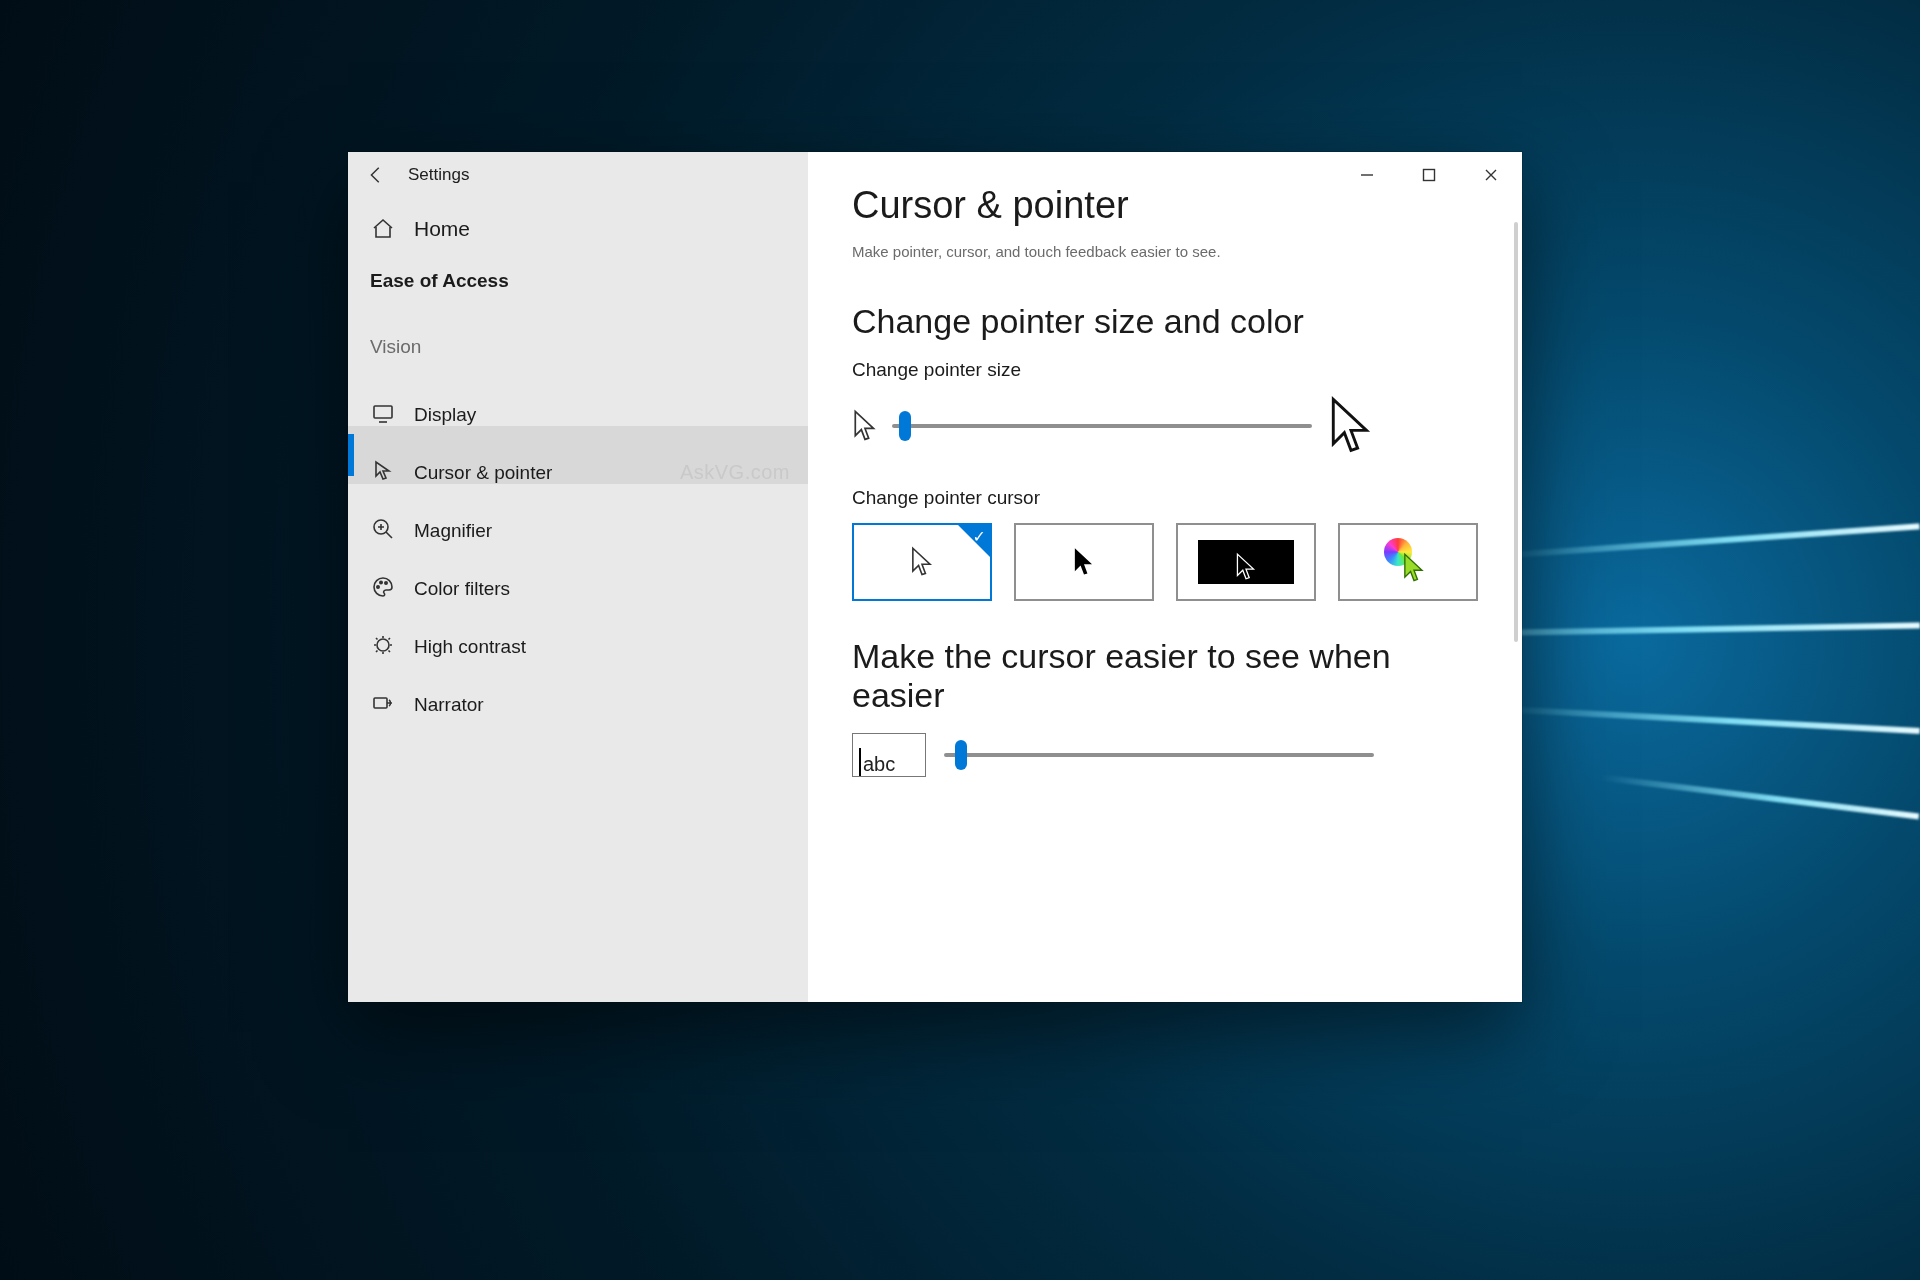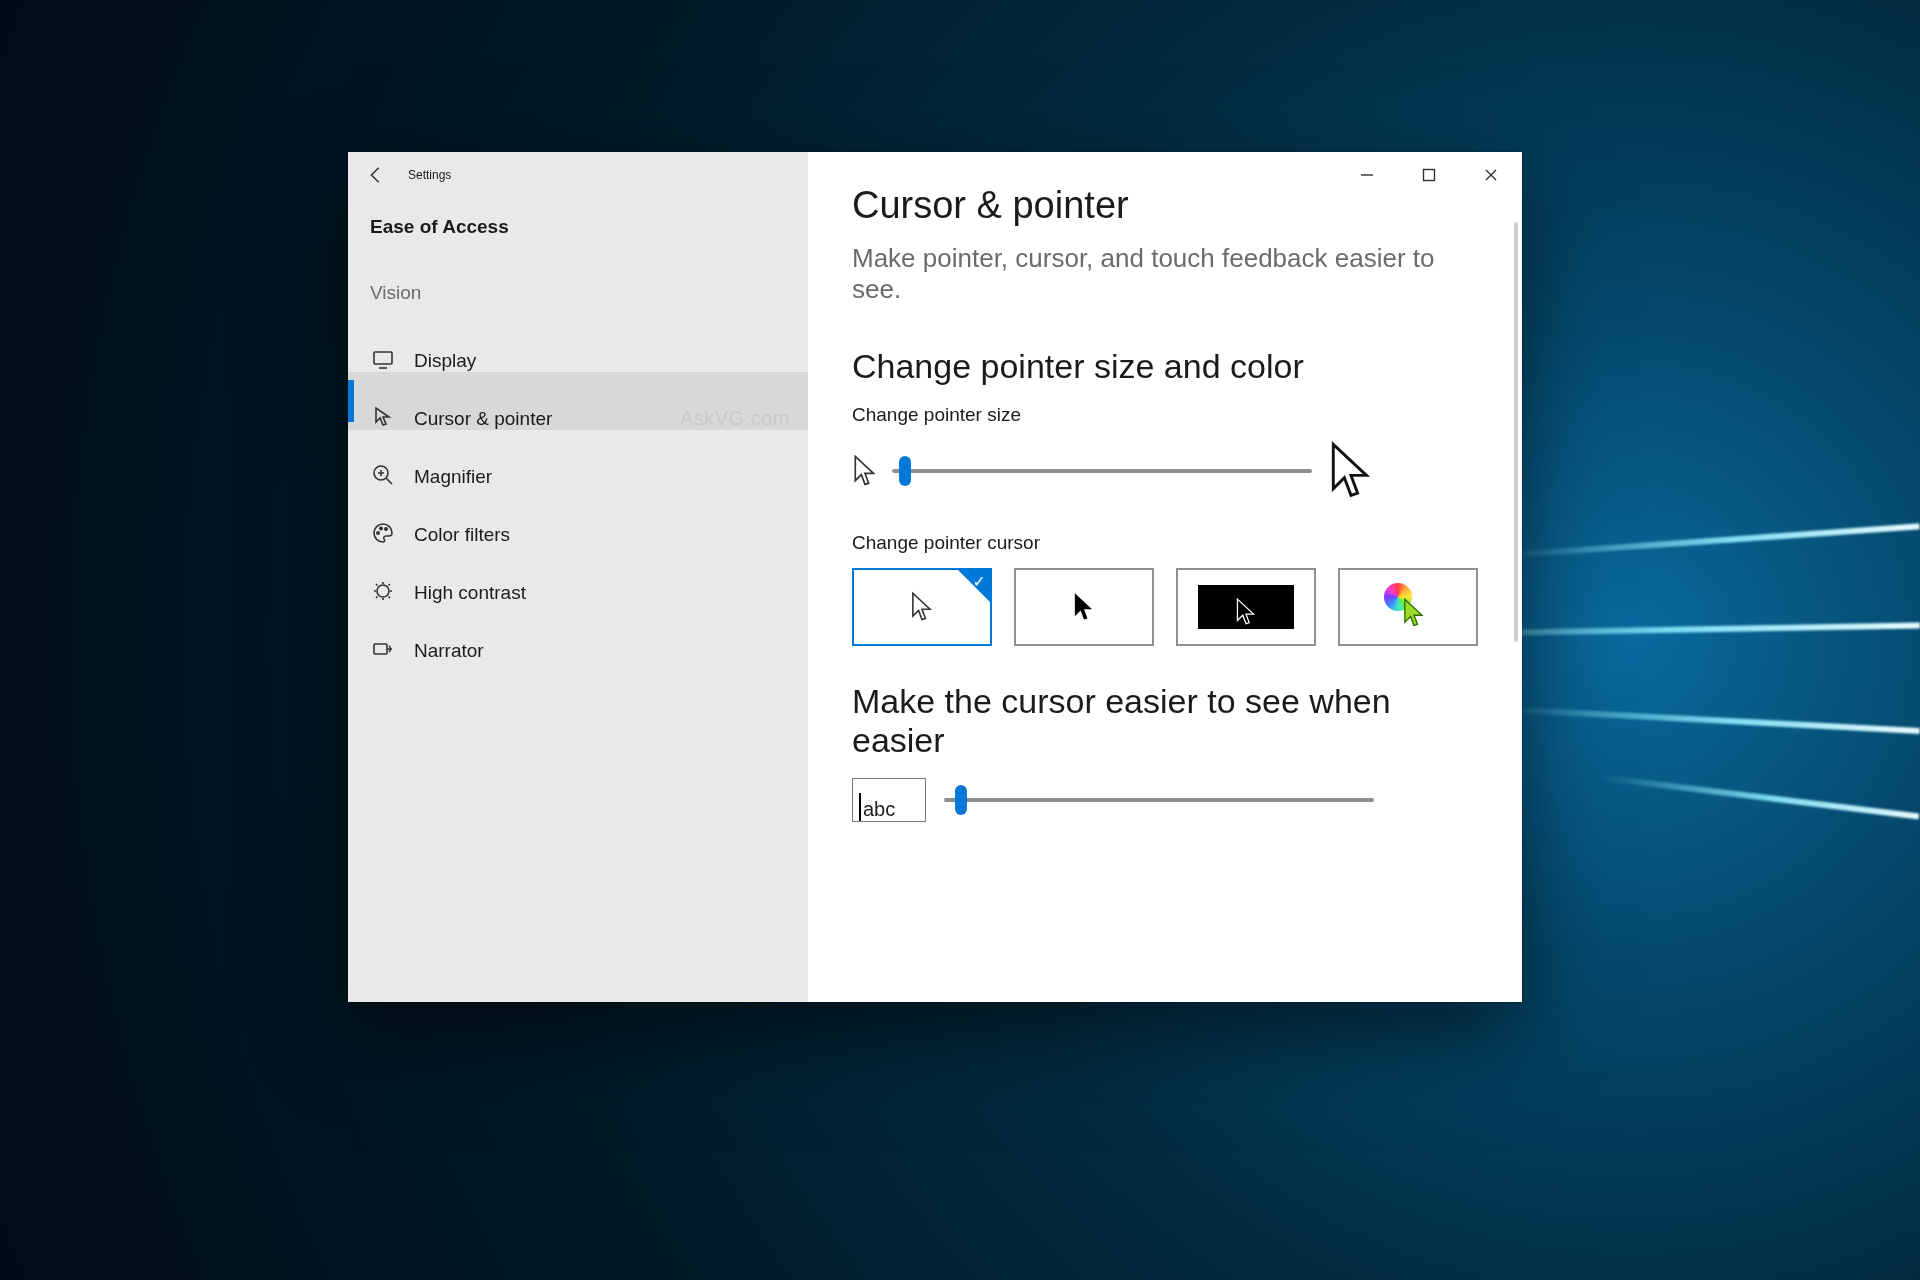--- a/index.html
+++ b/index.html
@@ -22,21 +22,21 @@
     background:#ffffff; box-shadow:0 30px 80px rgba(0,0,0,.55), 0 0 0 1px rgba(0,0,0,.12);
     display:flex; overflow:hidden;
   }
   .sidebar { width:478px; background:#e9e9e9; display:flex; flex-direction:column; }
   .content { flex:1; background:#ffffff; position:relative; }
 
   
   .titlebar { height:46px; display:flex; align-items:center; }
   .titlebar-left { display:flex; align-items:center; gap:18px; padding-left:14px; }
   .back-btn { width:28px; height:28px; display:flex; align-items:center; justify-content:center; cursor:default; }
-  .app-title { font-size:12px; color:#202020; }
+  .app-title { font-size:17px; color:#202020; }
   .win-controls { position:absolute; right:0; top:0; height:46px; display:flex; }
   .win-btn { width:62px; height:46px; display:flex; align-items:center; justify-content:center; color:#333; }
   .win-btn svg { pointer-events:none; }
 
   
   .home-row { display:flex; align-items:center; gap:18px; padding:18px 22px 10px 22px; cursor:default; }
   .home-row .lbl { font-size:21px; color:#1b1b1b; }
 
   
   .search-wrap { padding:10px 22px 6px 22px; }
@@ -50,21 +50,21 @@
   .nav { display:flex; flex-direction:column; }
   .nav-item { display:flex; align-items:flex-end; gap:18px; height:58px; padding:0 22px; font-size:19px; color:#1b1b1b; cursor:default; position:relative; }
   .nav-item.selected { background:#d8d8d8; }
   .nav-item.selected::before { content:""; position:absolute; left:0; top:8px; bottom:8px; width:6px; background:#0078d7; }
   .nav-icon { width:26px; height:26px; display:flex; align-items:center; justify-content:center; color:#333; }
   .watermark { position:absolute; right:18px; color:#c9c9c9; font-size:20px; letter-spacing:.5px; pointer-events:none; }
 
   
   .content-inner { padding:32px 44px 0 44px; }
   h1.page-title { font-size:38px; font-weight:400; color:#1b1b1b; margin-bottom:16px; }
-  .page-sub { font-size:26px; color:#6b6b6b; margin-bottom:42px; }
+  .page-sub { font-size:15px; color:#6b6b6b; margin-bottom:42px; }
   h2.sec { font-size:34px; font-weight:400; color:#1b1b1b; margin:10px 0 18px 0; }
   .field-label { font-size:19px; color:#1b1b1b; margin-bottom:14px; }
 
   
   .size-row { display:flex; align-items:center; gap:14px; margin-bottom:30px; }
   .cursor-small svg, .cursor-big svg { display:block; }
   .slider { position:relative; flex:0 0 420px; height:30px; }
   .slider .track { position:absolute; left:0; right:0; top:50%; height:4px; background:#8f8f8f; transform:translateY(-50%); border-radius:2px; }
   .slider .thumb { position:absolute; top:50%; width:12px; height:30px; background:#0078d7; border-radius:6px; transform:translate(-50%,-50%); }
 
@@ -106,20 +106,29 @@
       <div class="titlebar-left">
         <div class="back-btn">
           <svg width="22" height="22" viewBox="0 0 24 24" fill="none" stroke="#333" stroke-width="1.6">
               <path d="M15 4 7 12l8 8"></path>
             </svg>
         </div>
         <div class="app-title">Settings</div>
       </div>
     </div>
 
+    <div class="home-row">
+      <span class="nav-icon">
+        <svg width="24" height="24" viewBox="0 0 24 24" fill="none" stroke="#333" stroke-width="1.6">
+            <path d="M3 11 12 3l9 8"></path>
+            <path d="M5 10v10h14V10"></path>
+          </svg>
+      </span>
+      <span class="lbl">Home</span>
+    </div>
 
 
     <div class="section-label">Ease of Access</div>
     <div class="group-label">Vision</div>
 
     <div class="nav">
       <div class="nav-item">
         <span class="nav-icon">
           <svg width="24" height="24" viewBox="0 0 24 24" fill="none" stroke="#333" stroke-width="1.6">
               <rect x="3" y="5" width="18" height="12" rx="1"></rect>

